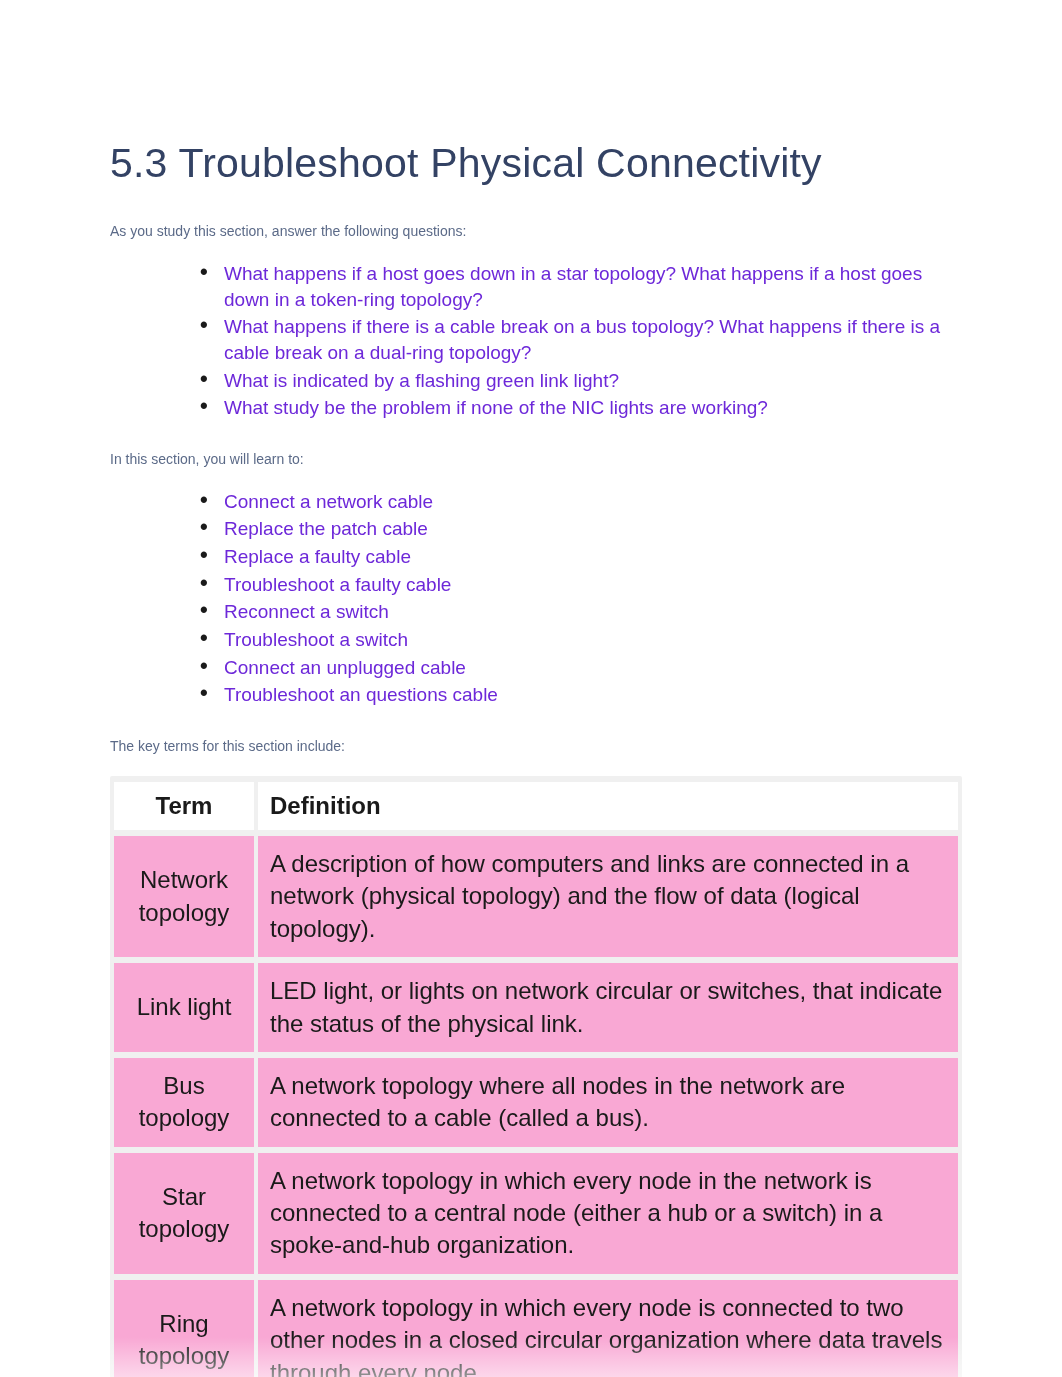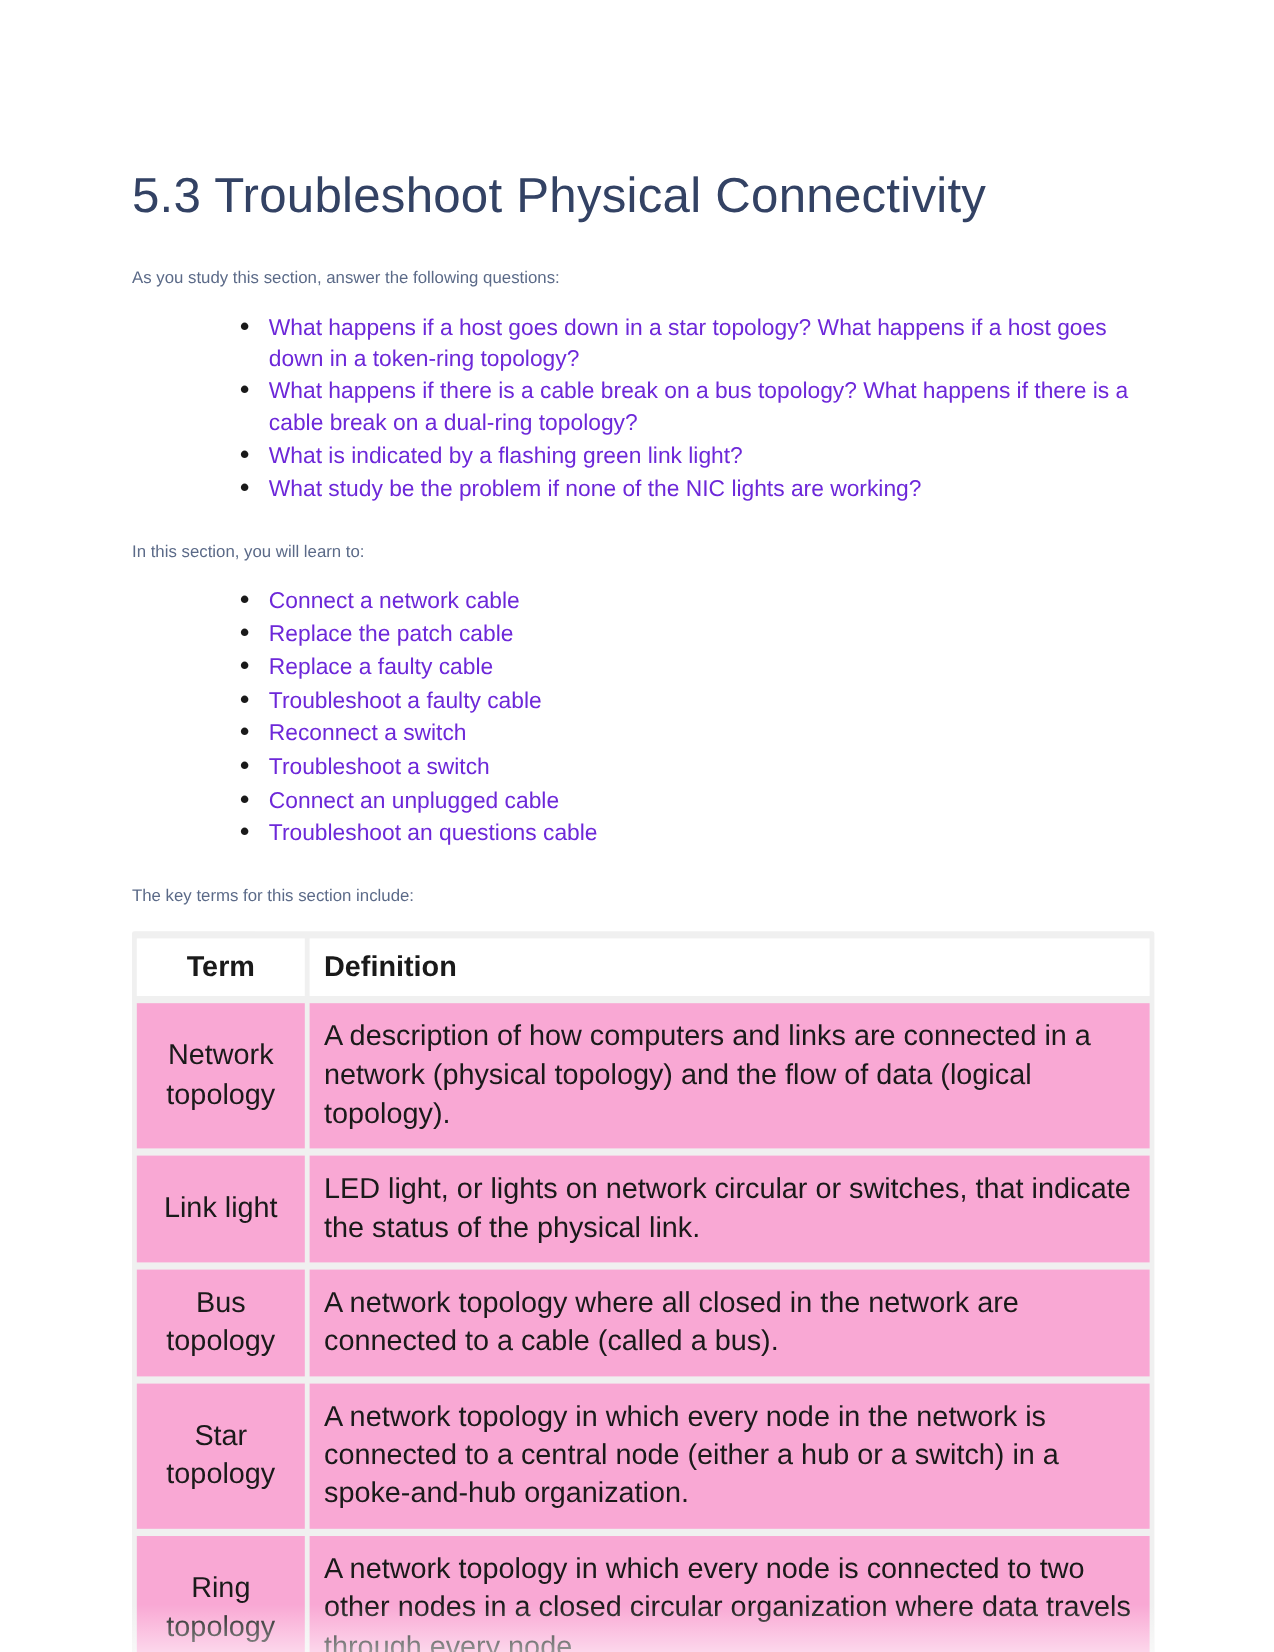--- a/index.html
+++ b/index.html
@@ -126,21 +126,21 @@
     <tr>
       <td class="term">Network topology</td>
       <td>A description of how computers and links are connected in a network (physical topology) and the flow of data (logical topology).</td>
     </tr>
     <tr>
       <td class="term">Link light</td>
       <td>LED light, or lights on network circular or switches, that indicate the status of the physical link.</td>
     </tr>
     <tr>
       <td class="term">Bus topology</td>
-      <td>A network topology where all closed in the network are connected to a cable (called a bus).</td>
+      <td>A network topology where all nodes in the network are connected to a cable (called a bus).</td>
     </tr>
     <tr>
       <td class="term">Star topology</td>
       <td>A network topology in which every node in the network is connected to a central node (either a hub or a switch) in a spoke-and-hub organization.</td>
     </tr>
     <tr>
       <td class="term">Ring topology</td>
       <td>A network topology in which every node is connected to two other nodes in a closed circular organization where data travels through every node.</td>
     </tr>
   </tbody>

